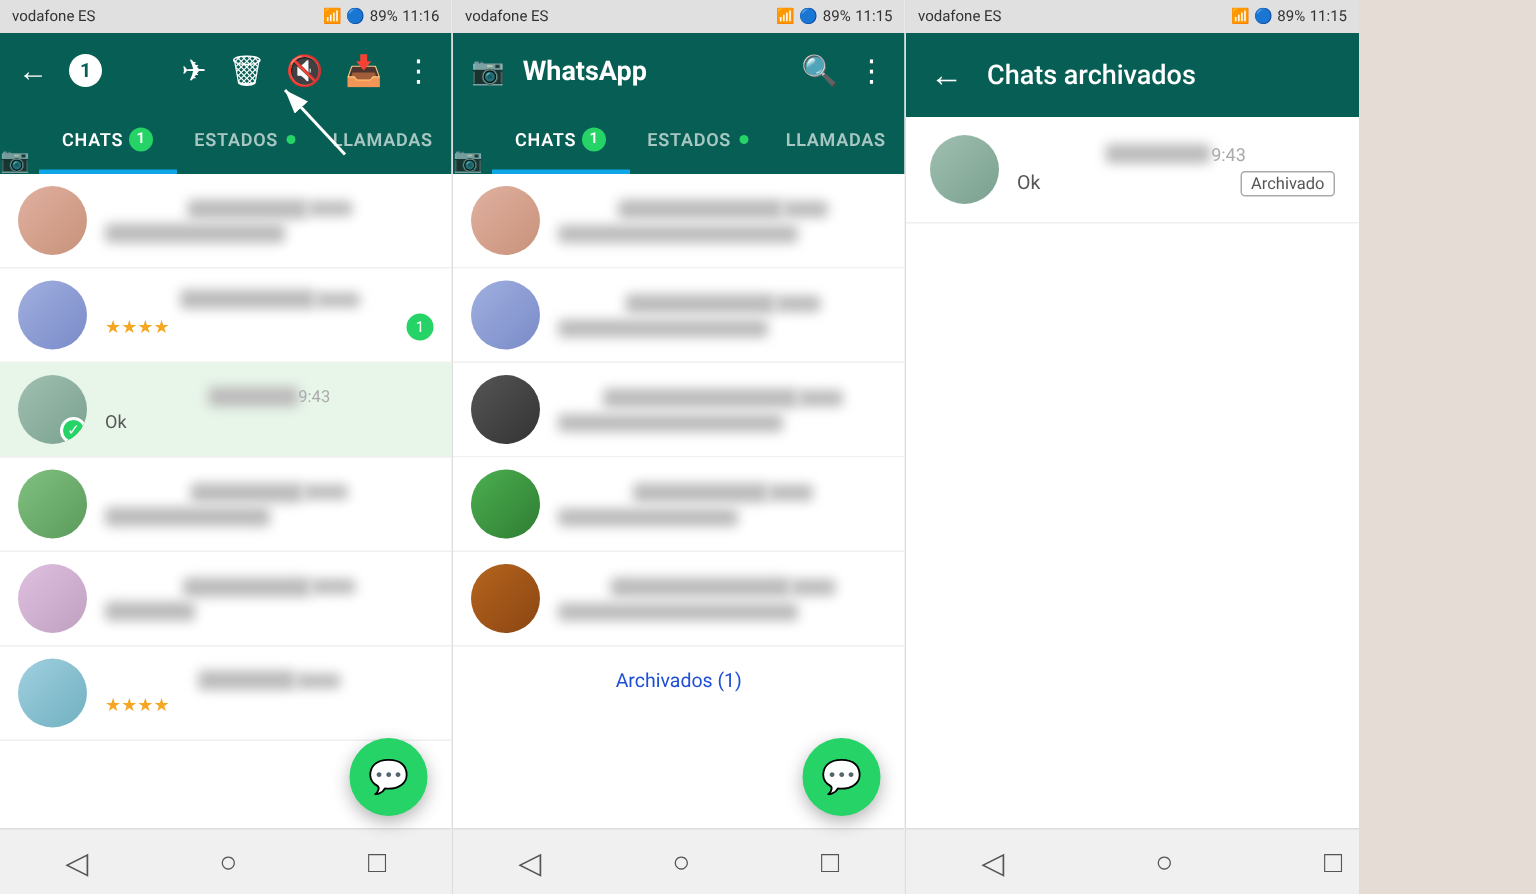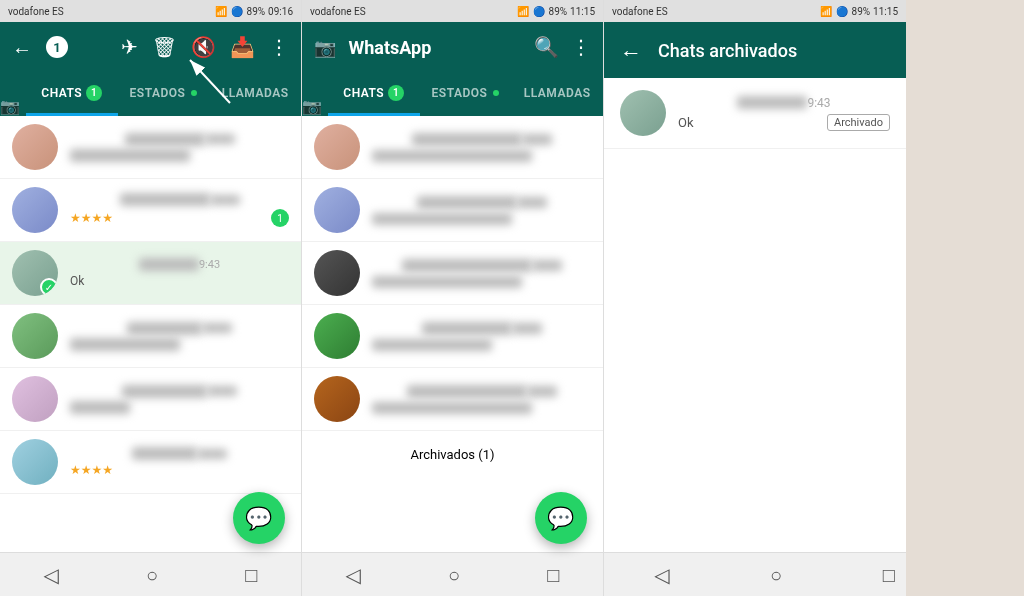--- a/index.html
+++ b/index.html
@@ -240,21 +240,21 @@
       background: #bbb;
       border-radius: 3px;
       height: 13px;
       display: inline-block;
     }
 
     .archived-footer {
       text-align: center;
       padding: 16px;
       font-size: 13px;
-      color: #000000;
+      color: #1d4ed8;
       cursor: pointer;
     }
 
     
     .panel3-toolbar {
       background: #075e54;
       height: 56px;
       display: flex;
       align-items: center;
       padding: 0 16px;
@@ -282,21 +282,21 @@
 <body>
 
 <div class="phone-panel">
 
   <div class="status-bar">
     <span>vodafone ES</span>
     <div class="icons">
       <span>📶</span>
       <span>🔵</span>
       <span>89%</span>
-      <span>09:16</span>
+      <span>11:16</span>
     </div>
   </div>
 
   <div class="wa-toolbar-selected">
     <span class="back-icon">←</span>
     <div class="count-badge">1</div>
     <div class="spacer"></div>
     <span class="icon-btn">✈</span>
     <span class="icon-btn">🗑</span>
     <span class="icon-btn">🔇</span>

